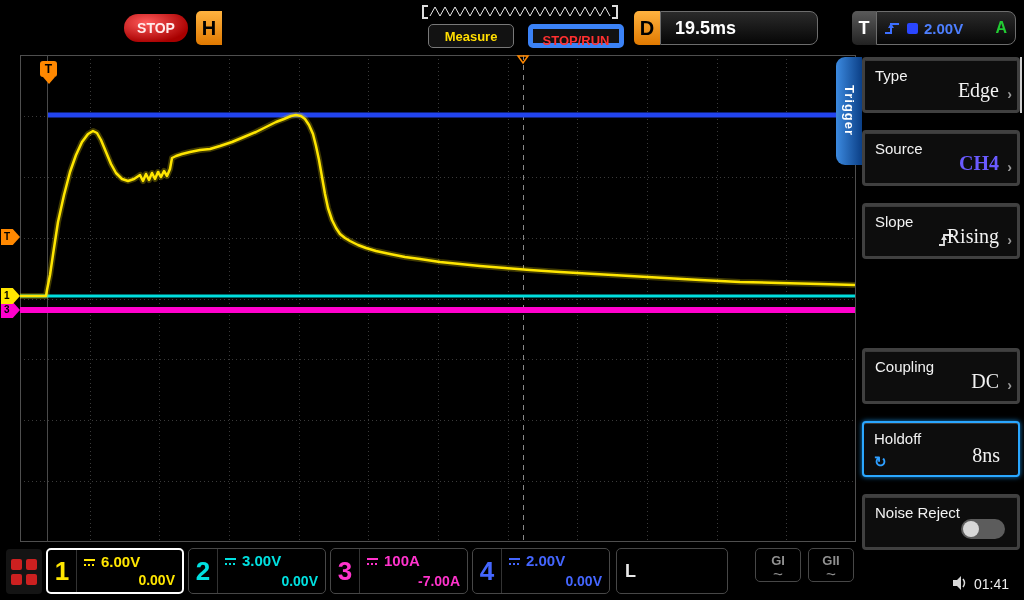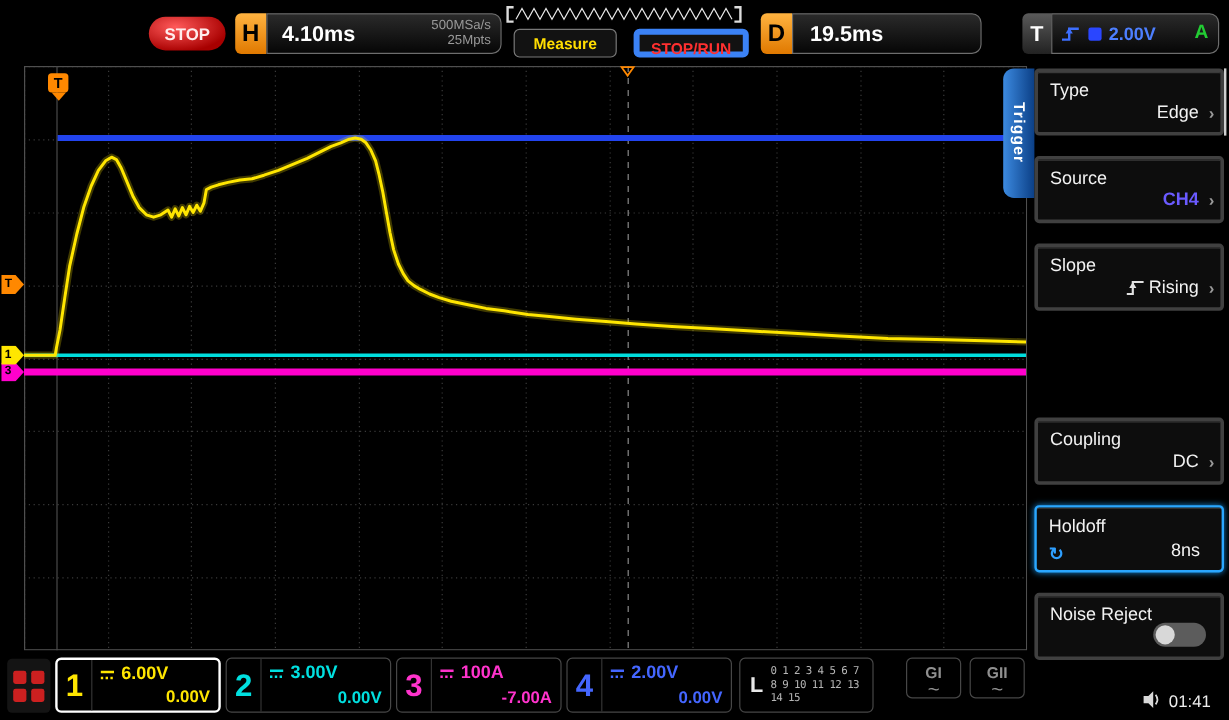--- a/index.html
+++ b/index.html
@@ -56,21 +56,21 @@
 
   
   #trigger-tab{position:absolute;left:836px;top:57px;width:26px;height:108px;
         background:linear-gradient(90deg,#3c8ae0,#0b3f86);border-radius:9px 0 0 9px;
         writing-mode:vertical-rl;text-align:center;color:#fff;font-size:13px;font-weight:bold;
         letter-spacing:1px;line-height:26px;}
   .menu-item{position:absolute;left:862px;width:158px;height:56px;background:#0d0d0d;
         border:3px solid #404040;border-radius:4px;box-sizing:border-box;
         box-shadow:inset 0 1px 0 #3a3a3a;}
   .menu-item .mlabel{position:absolute;left:10px;top:7px;font-size:15px;color:#f2f2f2;}
-  .menu-item .mvalue{position:absolute;right:18px;bottom:8px;font-size:15px;color:#f2f2f2;}
+  .menu-item .mvalue{position:absolute;right:18px;bottom:8px;font-size:20px;color:#f2f2f2;font-family:Liberation Serif, serif;}
   .menu-item .chev{position:absolute;right:5px;bottom:8px;font-size:14px;color:#9a9a9a;font-weight:bold;}
   #mi-type{top:57px;}  #mi-source{top:130px;}  #mi-slope{top:203px;}
   #mi-coupling{top:348px;}  #mi-holdoff{top:421px;}  #mi-noise{top:494px;}
   #mi-source .mvalue{color:#6a5aff;font-weight:bold;}
   #mi-holdoff{border:2px solid #2aa7ff;box-shadow:0 0 5px #1580cc,inset 0 1px 0 #3a3a3a;padding-left:14px;}
   #holdoff-dial{position:absolute;left:10px;bottom:4px;color:#2e9fff;font-size:15px;font-weight:bold;}
   #slope-icon{position:absolute;right:62px;bottom:8px;}
   #noise-toggle{position:absolute;right:12px;bottom:8px;width:44px;height:20px;border-radius:10px;
         background:#5c5c5c;}
   #noise-toggle .knob{position:absolute;left:2px;top:2px;width:16px;height:16px;border-radius:50%;
@@ -108,27 +108,20 @@
   #clock{position:absolute;left:974px;top:576px;font-size:14px;color:#eee;}
 </style>
 </head>
 <body>
 
 <div id="screen">
 
   <div id="run-state">STOP</div>
 
   <div id="h-chip" class="tagchip">H</div>
-  <div id="h-box" class="valbox">
-    <span class="main">4.10ms</span>
-    <span class="sub">
-      <span>500MSa/s</span><br>
-      <span>25Mpts</span>
-    </span>
-  </div>
 
   <svg id="mem-bar" width="200" height="18">
     <path d="M8,3 H3 V15 H8" stroke="#dcdcdc" stroke-width="2" fill="none"></path>
     <path d="M192,3 H197 V15 H192" stroke="#dcdcdc" stroke-width="2" fill="none"></path>
     <polyline id="memzig" stroke="#e8e8e8" stroke-width="1" fill="none" points="10,13 15,4 20,13 25,4 30,13 35,4 40,13 45,4 50,13 55,4 60,13 65,4 70,13 75,4 80,13 85,4 90,13 95,4 100,13 105,4 110,13 115,4 120,13 125,4 130,13 135,4 140,13 145,4 150,13 155,4 160,13 165,4 170,13 175,4 180,13 185,4 190,13"></polyline>
   </svg>
 
   <div id="measure-btn">Measure</div>
   <div id="stoprun-btn">STOP/RUN</div>
 
@@ -297,24 +290,20 @@
           <line x1="1" y1="8" x2="12" y2="8" stroke-width="2" stroke-dasharray="2,2"></line>
         </svg>
         <span>2.00V</span>
       </div>
       <div class="chrow2">0.00V</div>
     </div>
   </div>
 
   <div id="la-box">
     <span class="lnum">L</span>
-    <span class="lrows">
-      <span>0 1 2 3 4 5 6 7</span><br>
-      <span>8 9 10 11 12 13 14 15</span>
-    </span>
   </div>
 
   <div id="g1-box" class="genbox">
     <div class="glabel">GI</div>
     <div class="gwave">~</div>
   </div>
   <div id="g2-box" class="genbox">
     <div class="glabel">GII</div>
     <div class="gwave">~</div>
   </div>

